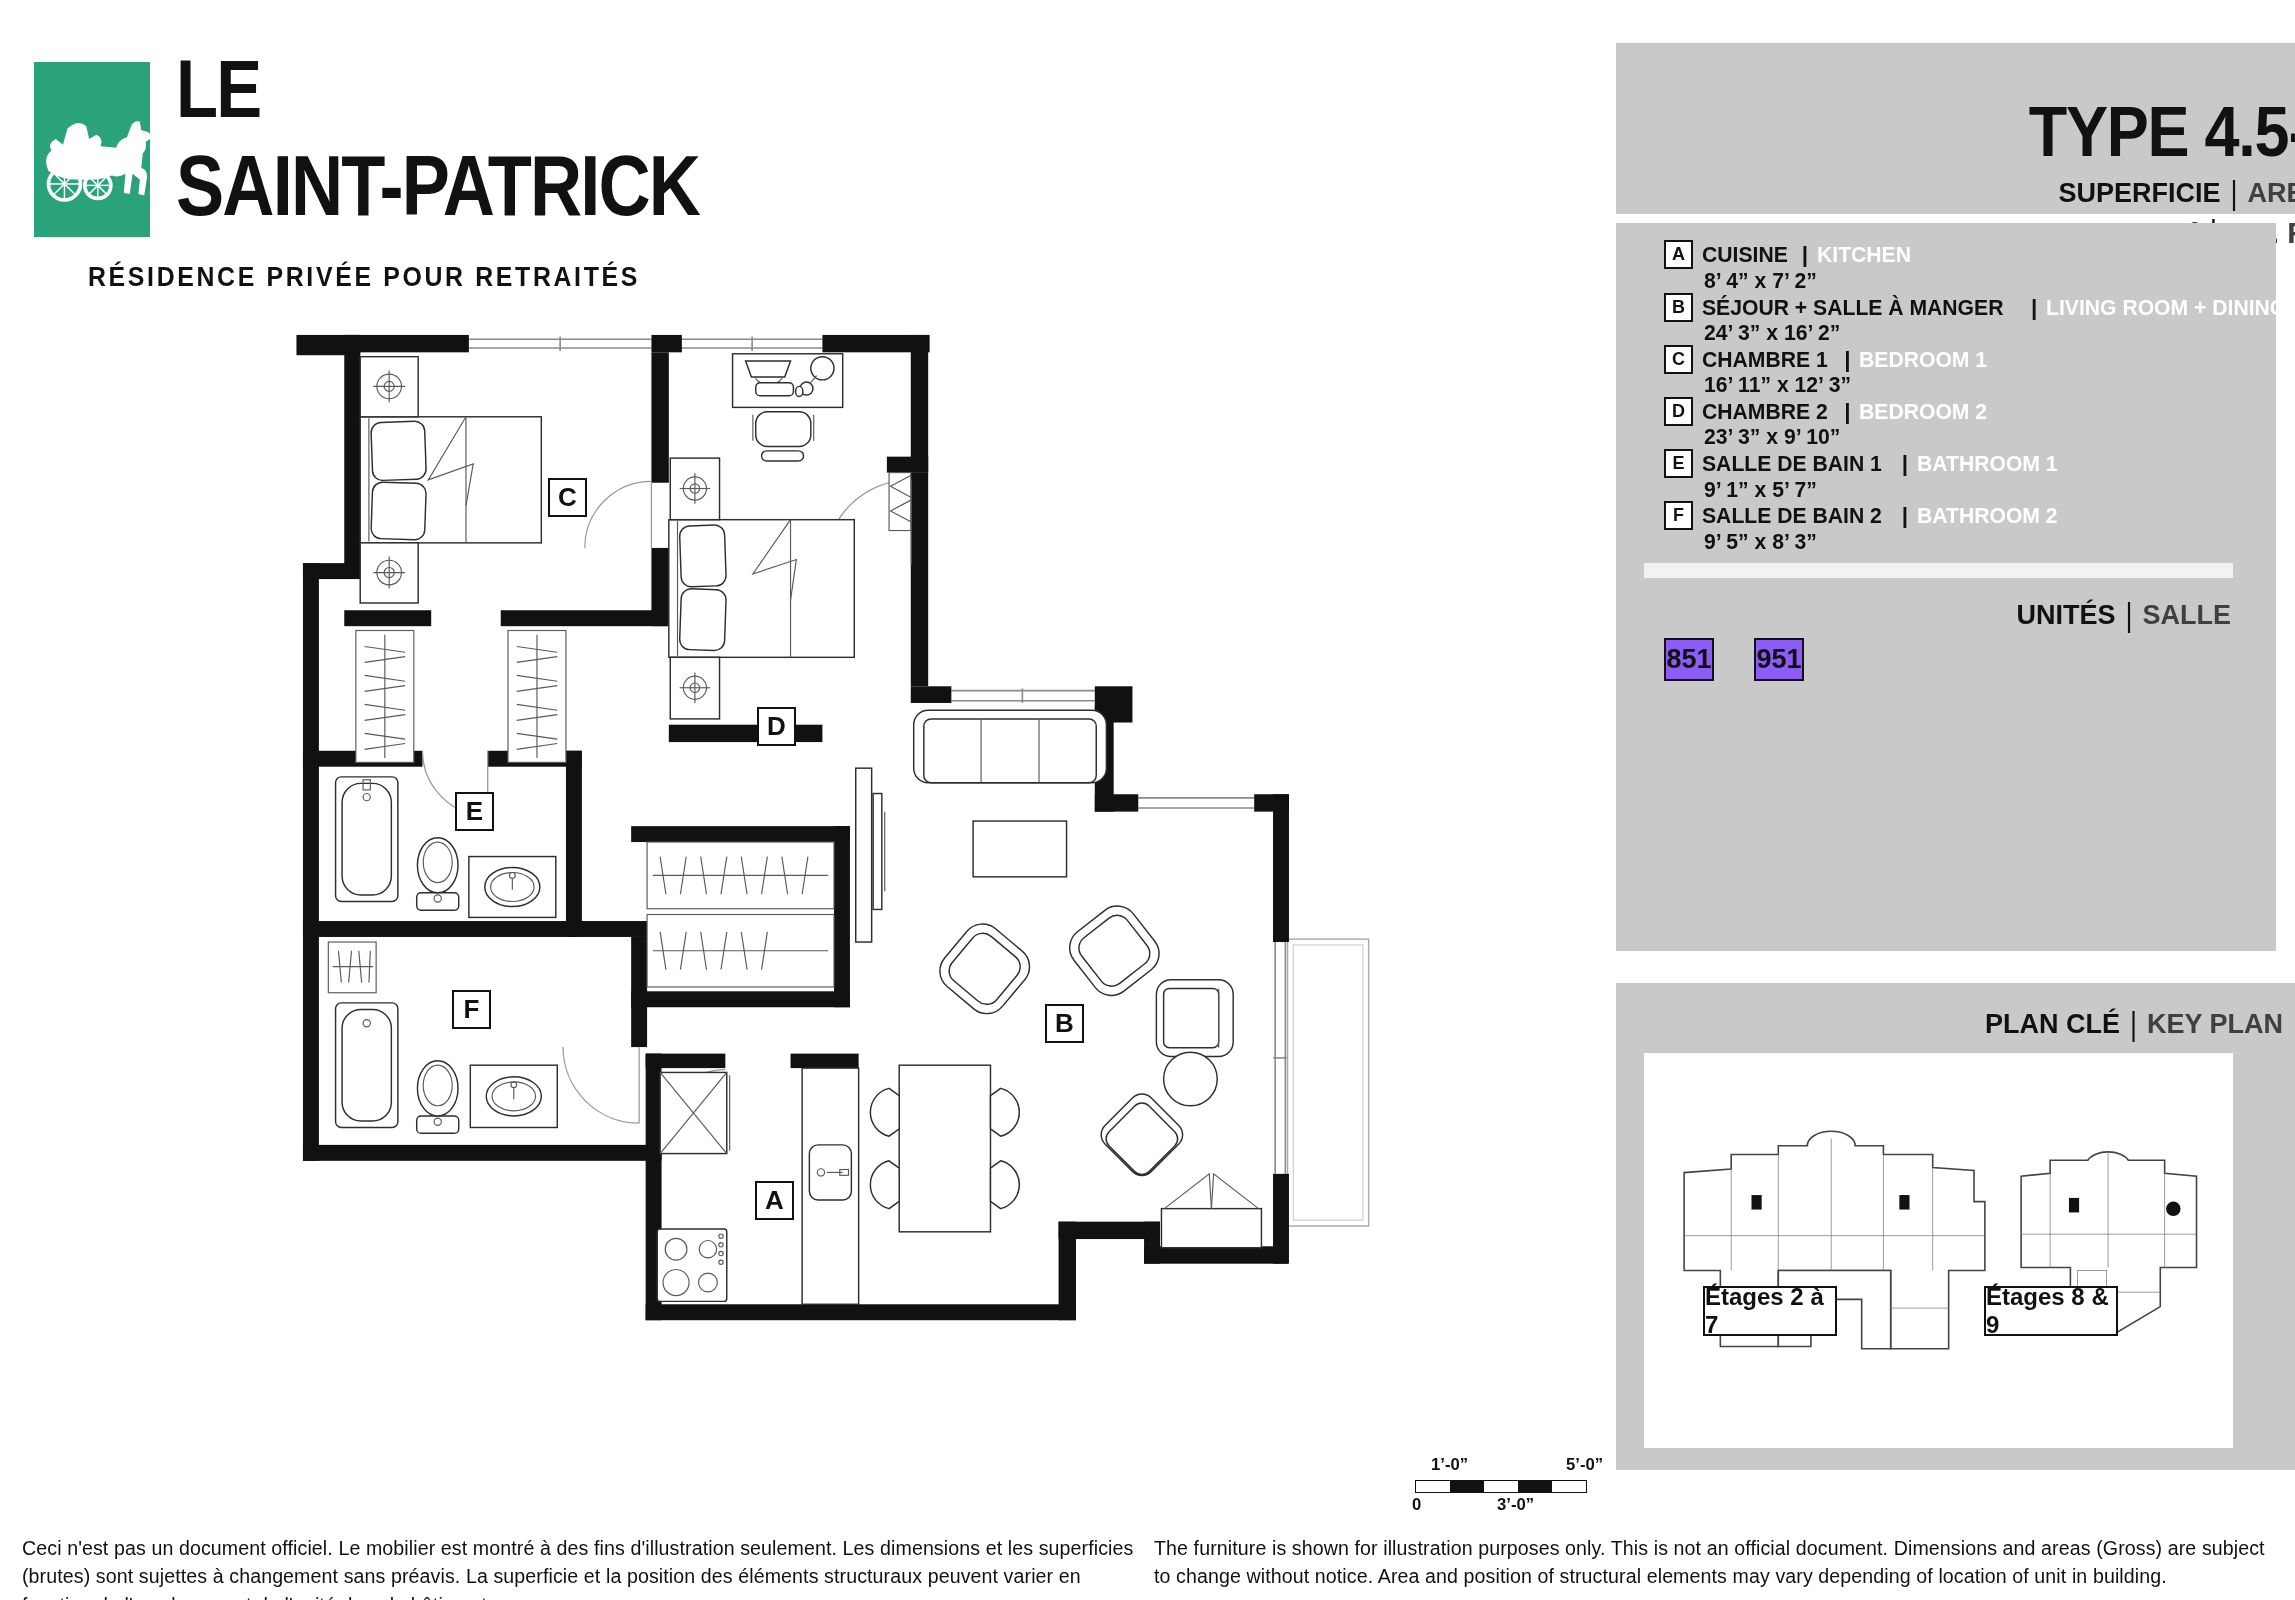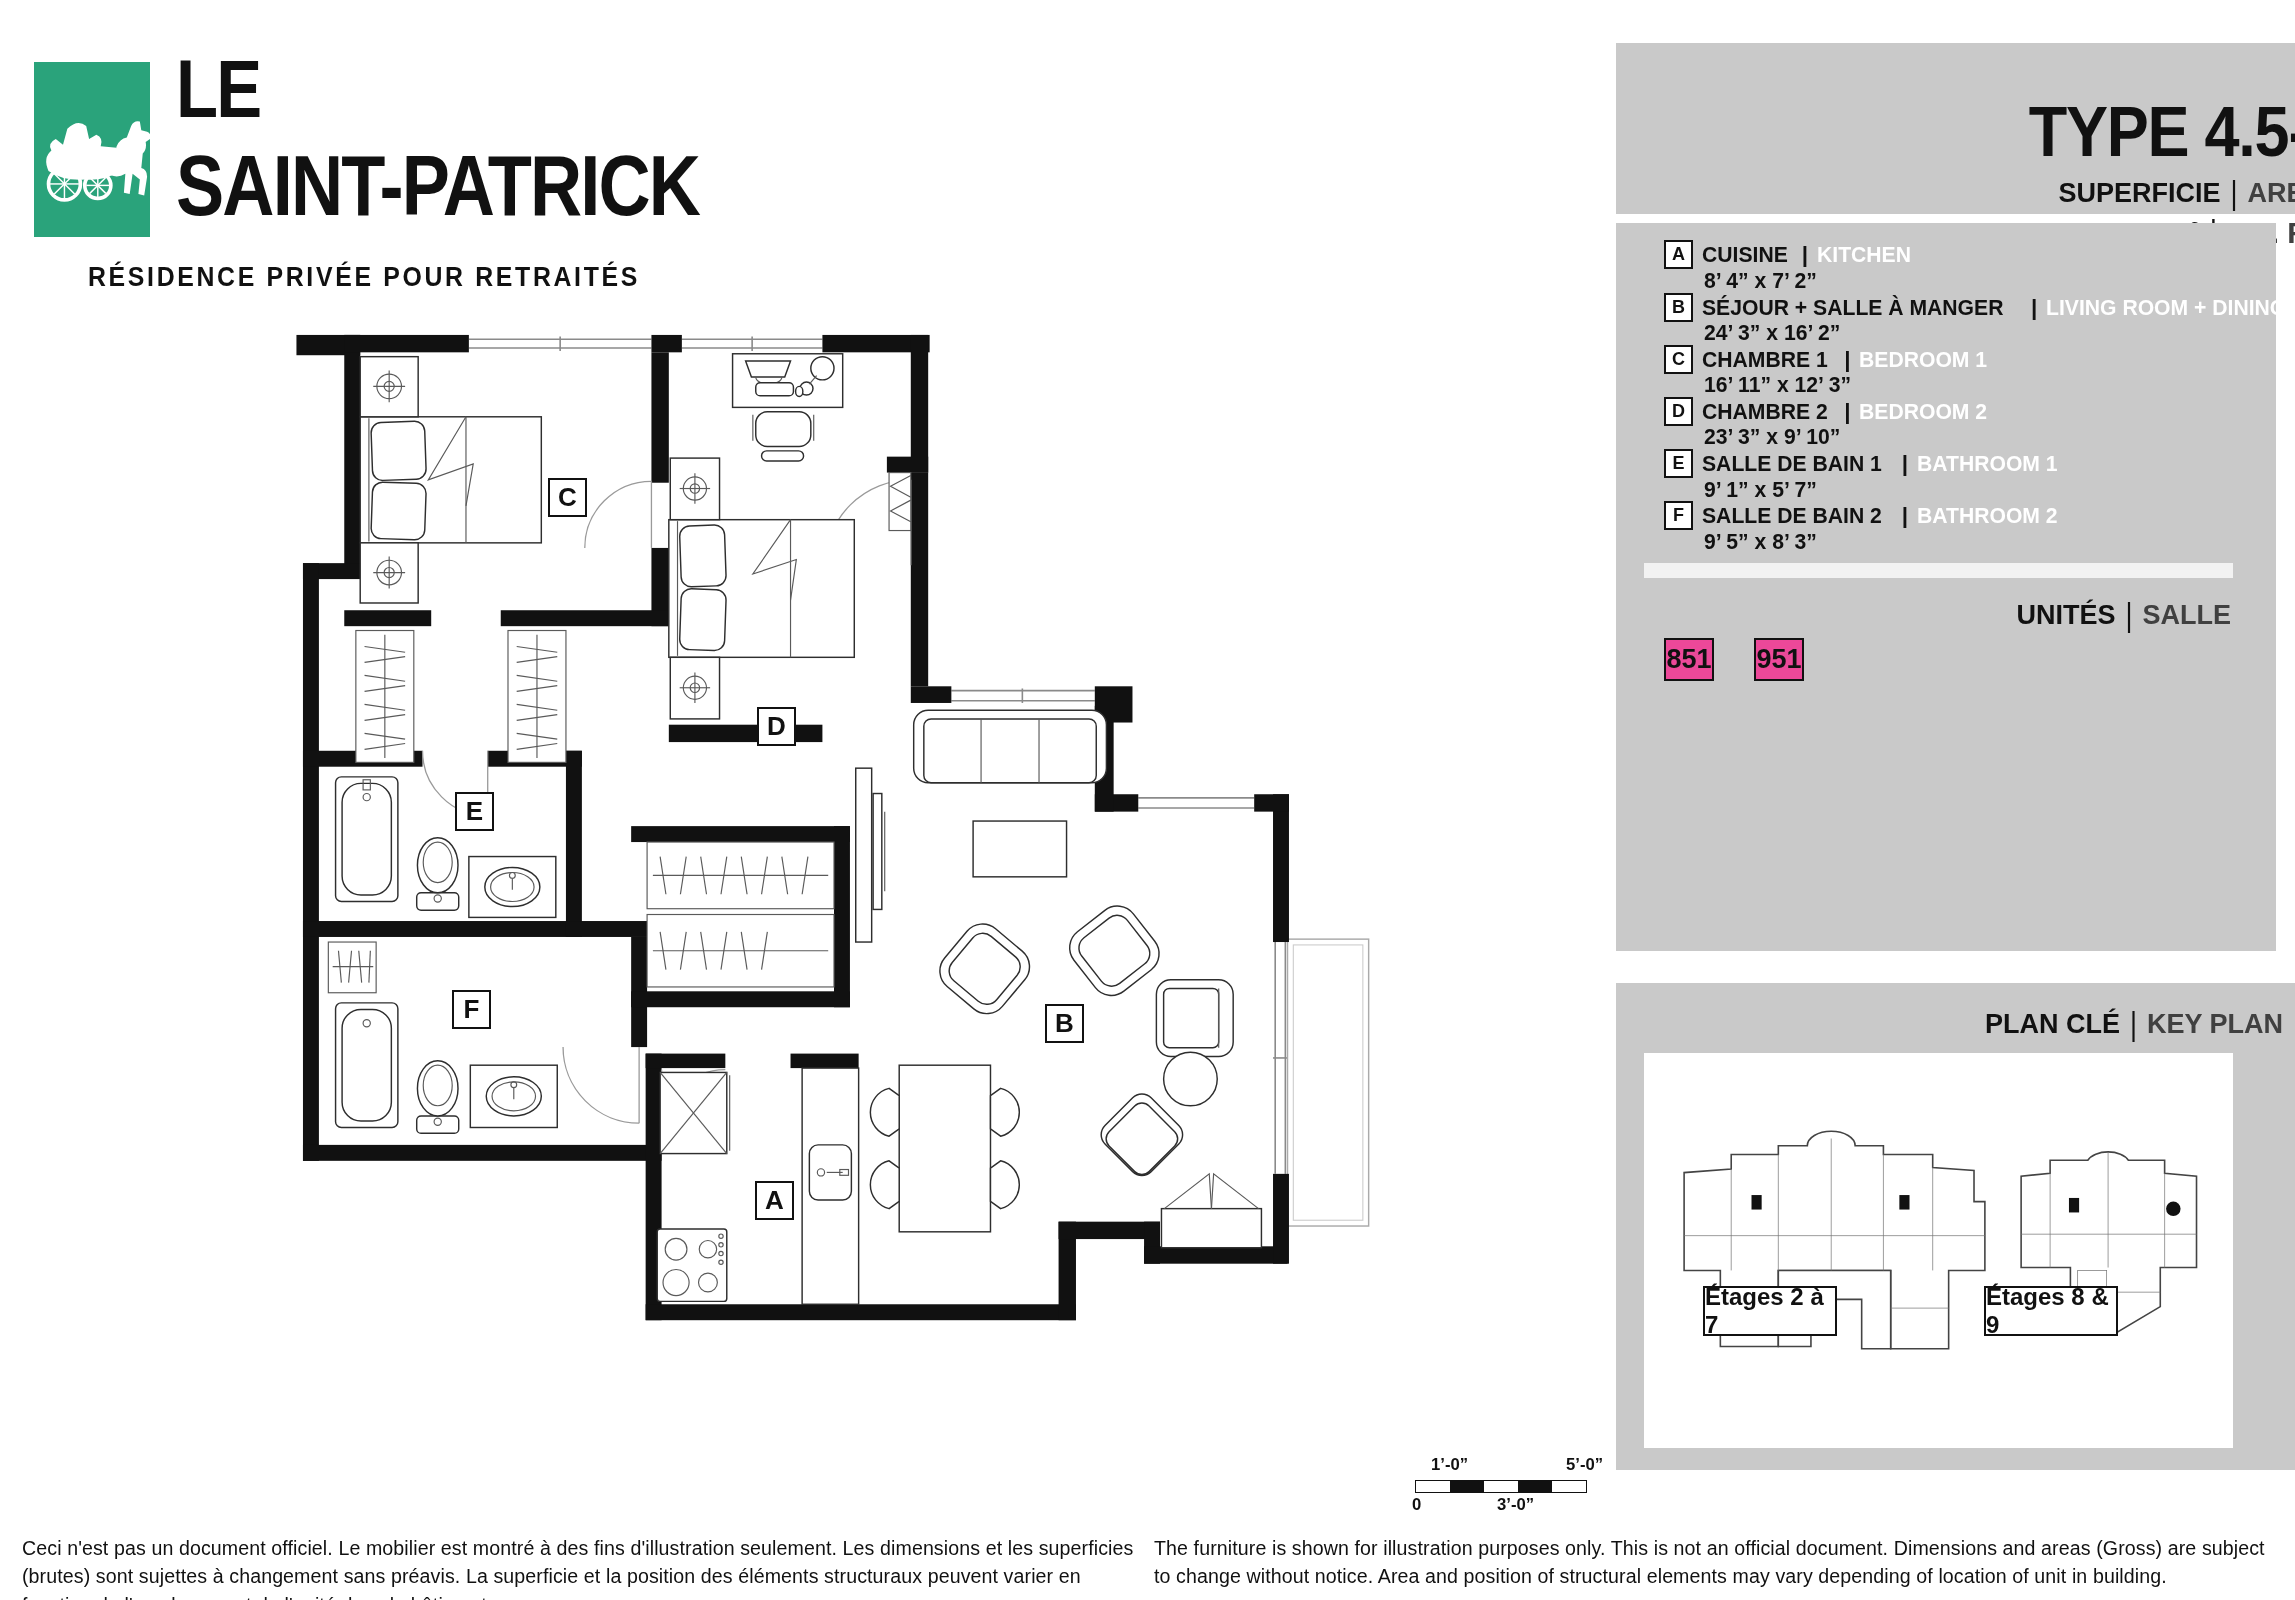--- a/index.html
+++ b/index.html
@@ -32,21 +32,21 @@
   .leg-row{display:flex;align-items:center;gap:8.7px;font-weight:bold;font-size:22.5px;}
   .letter-box{width:25px;height:25px;border:2.2px solid #111;background:#fff;display:flex;
               align-items:center;justify-content:center;font-size:18px;font-weight:bold;flex:0 0 auto;}
   .leg-fr{transform:scaleX(.94);transform-origin:left center;white-space:nowrap;}
   .leg-en{color:#fff;transform:scaleX(.94);transform-origin:left center;white-space:nowrap;}
   .leg-sep{font-weight:bold;}
   .leg-dims{position:absolute;left:88px;font-size:22.5px;font-weight:bold;transform:scaleX(.94);transform-origin:left top;white-space:nowrap;}
   #white-bar{left:1644px;top:563px;width:589px;height:14.5px;background:#f2f2f2;}
   #units-row{position:absolute;right:45px;top:377px;display:flex;gap:10px;align-items:baseline;
              font-size:27px;font-weight:bold;}
-  .unit-box{position:absolute;top:415px;width:46px;height:39px;border:2.2px solid #111;background:#ec4899;
+  .unit-box{position:absolute;top:415px;width:46px;height:39px;border:2.2px solid #111;background:#8b5cf6;
             display:flex;align-items:center;justify-content:center;font-size:27px;font-weight:bold;}
   #unit-851{left:48px;}
   #unit-951{left:113px;margin-left:25px;}
 
   #panel-keyplan{left:1616px;top:983px;width:712px;height:487px;}
   #keyplan-title{position:absolute;right:45px;top:26px;display:flex;gap:10px;align-items:baseline;
                  font-size:27px;font-weight:bold;}
   #keyplan-white{position:absolute;left:27.5px;top:70px;width:589px;height:395px;background:#fff;}
   .floor-label{position:absolute;border:2.2px solid #111;background:#fff;font-size:24px;font-weight:bold;
                display:flex;align-items:center;justify-content:center;}

